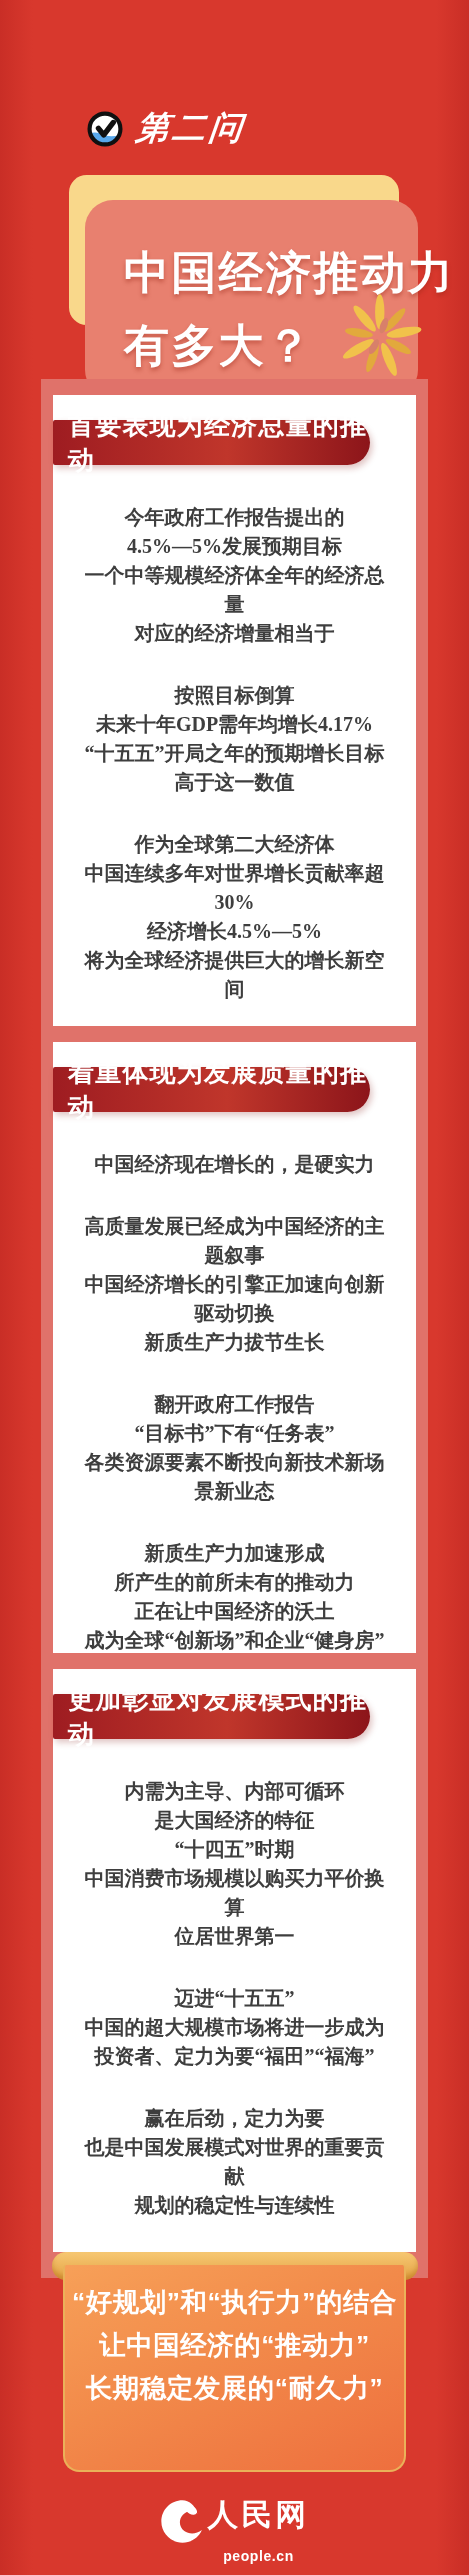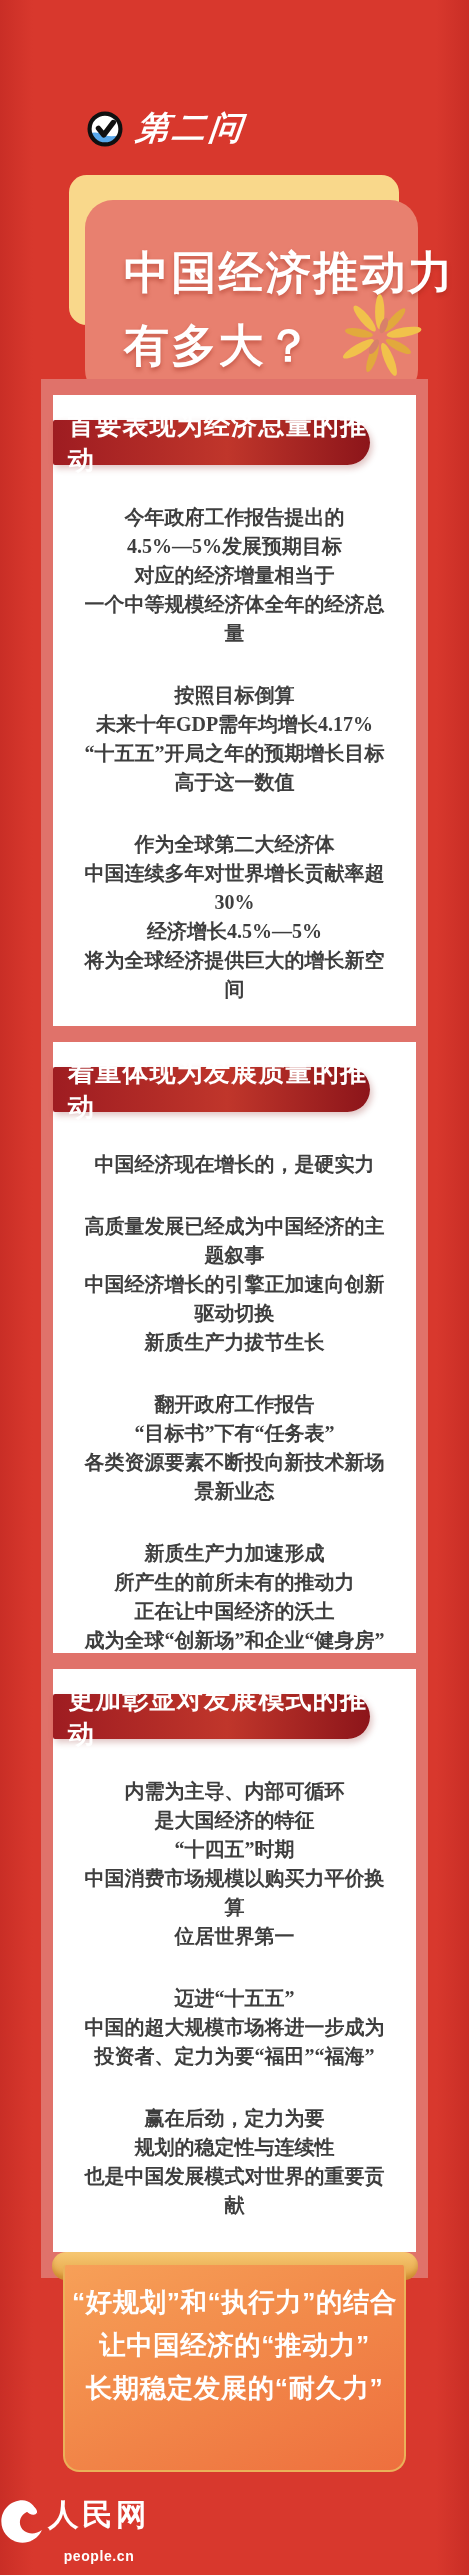--- a/index.html
+++ b/index.html
@@ -72,21 +72,21 @@
     position:absolute;left:63px;top:2265px;width:343px;height:207px;box-sizing:border-box;
     background:linear-gradient(155deg,#f7a058 0%,#f28a4a 45%,#ee6f3e 100%);
     border-left:2.3px solid #eab159;border-right:2.3px solid #eab159;border-bottom:2.3px solid #eab159;
     border-radius:3.5px 3.5px 16.4px 16.4px;
     padding-top:16px;text-align:center;color:#fff;
     font-size:26.4px;font-weight:bold;line-height:43px;letter-spacing:0.6px;
   }
   
   .footer{
     position:absolute;top:2499px;left:0;width:469px;
-    display:flex;justify-content:flex-start;align-items:flex-start;gap:3px;color:#fff;
+    display:flex;justify-content:center;align-items:flex-start;gap:3px;color:#fff;
   }
   .footer-icon{width:45px;height:45px;}
   .footer-col{display:flex;flex-direction:column;align-items:center;}
   .footer-brand{font-size:30.5px;font-weight:bold;letter-spacing:3.5px;line-height:32px;
     font-family:"Liberation Serif", serif;}
   .footer-domain{font-size:14px;font-weight:bold;letter-spacing:0.6px;margin-top:17px;}
   .line{}
 </style>
 </head>
 <body>
@@ -130,22 +130,22 @@
 </svg>
 
 <div class="card card-1">
   <div class="card-inner">
     <div class="ribbon">
       <span>首要表现为经济总量的推动</span>
     </div>
     <div class="para first">
         <div class="line">今年政府工作报告提出的</div>
         <div class="line">4.5%—5%发展预期目标</div>
+        <div class="line">一个中等规模经济体全年的经济总量</div>
         <div class="line">对应的经济增量相当于</div>
-        <div class="line">一个中等规模经济体全年的经济总量</div>
       </div>
     <div class="para">
         <div class="line">按照目标倒算</div>
         <div class="line">未来十年GDP需年均增长4.17%</div>
         <div class="line">“十五五”开局之年的预期增长目标</div>
         <div class="line">高于这一数值</div>
       </div>
     <div class="para">
         <div class="line">作为全球第二大经济体</div>
         <div class="line">中国连续多年对世界增长贡献率超30%</div>
@@ -194,22 +194,22 @@
         <div class="line">中国消费市场规模以购买力平价换算</div>
         <div class="line">位居世界第一</div>
       </div>
     <div class="para">
         <div class="line">迈进“十五五”</div>
         <div class="line">中国的超大规模市场将进一步成为</div>
         <div class="line">投资者、定力为要“福田”“福海”</div>
       </div>
     <div class="para">
         <div class="line">赢在后劲，定力为要</div>
+        <div class="line">也是中国发展模式对世界的重要贡献</div>
         <div class="line">规划的稳定性与连续性</div>
-        <div class="line">也是中国发展模式对世界的重要贡献</div>
       </div>
   </div>
 </div>
 
 <div class="gold-rod"></div>
 <div class="summary-box">
     <div class="line">“好规划”和“执行力”的结合</div>
     <div class="line">让中国经济的“推动力”</div>
     <div class="line">长期稳定发展的“耐久力”</div>
   </div>

